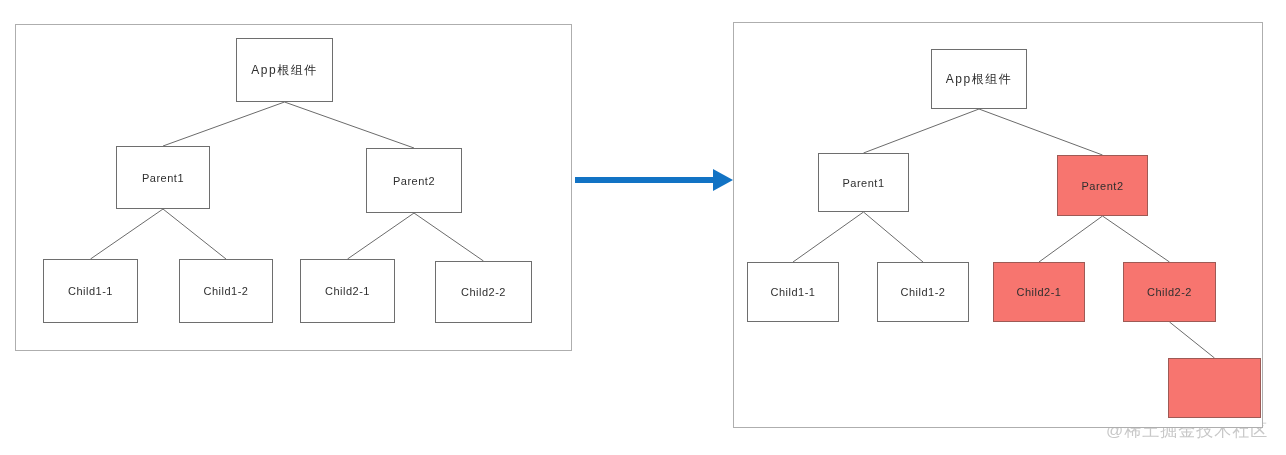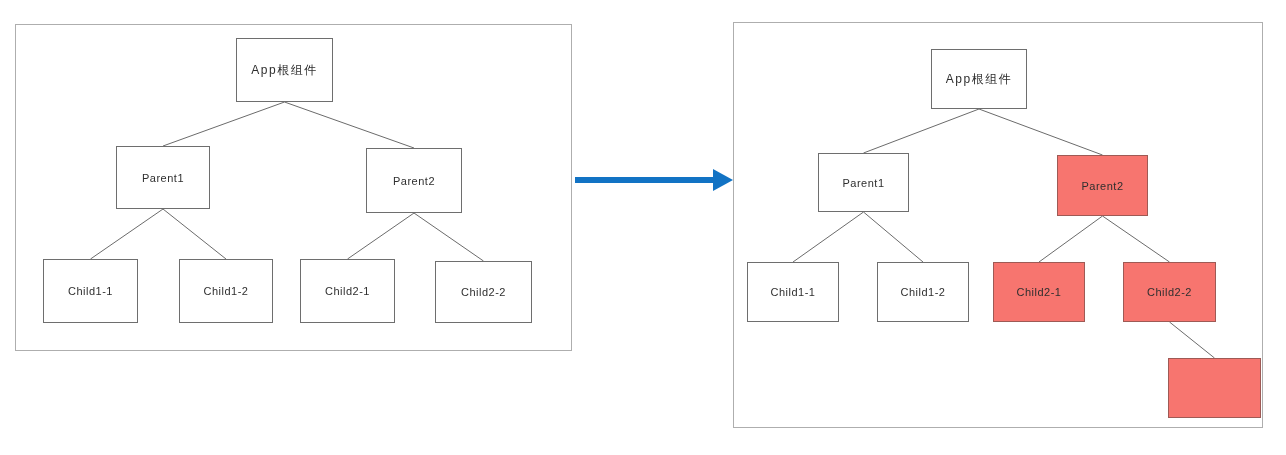--- a/index.html
+++ b/index.html
@@ -38,20 +38,21 @@
   }
 </style>
 </head>
 <body>
 
 <div id="stage">
   <svg id="arrow-layer" width="1286" height="455" viewBox="0 0 1286 455">
       <line x1="575" y1="180" x2="717" y2="180" stroke="#1273c4" stroke-width="6"></line>
       <polygon points="713,169 733,180 713,191" fill="#1273c4"></polygon>
     </svg>
+  <span id="watermark" style="left: 1106px; top: 419px; color: rgb(200, 200, 200);">@稀土掘金技术社区</span>
 <div class="panel" style="left: 15px; top: 24px; width: 557px; height: 327px; border-color: rgb(174, 174, 174);">
       <svg width="557" height="327">
         <line x1="268.5" y1="77" x2="147" y2="121" stroke="#6b6b6b" stroke-width="1"></line>
         <line x1="268.5" y1="77" x2="398" y2="123" stroke="#6b6b6b" stroke-width="1"></line>
         <line x1="147" y1="184" x2="74.5" y2="234" stroke="#6b6b6b" stroke-width="1"></line>
         <line x1="147" y1="184" x2="210" y2="234" stroke="#6b6b6b" stroke-width="1"></line>
         <line x1="398" y1="188" x2="331.5" y2="234" stroke="#6b6b6b" stroke-width="1"></line>
         <line x1="398" y1="188" x2="467.5" y2="236" stroke="#6b6b6b" stroke-width="1"></line>
       </svg>
       <div class="node plain root" style="left: 220px; top: 13px; width: 97px; height: 64px;">

